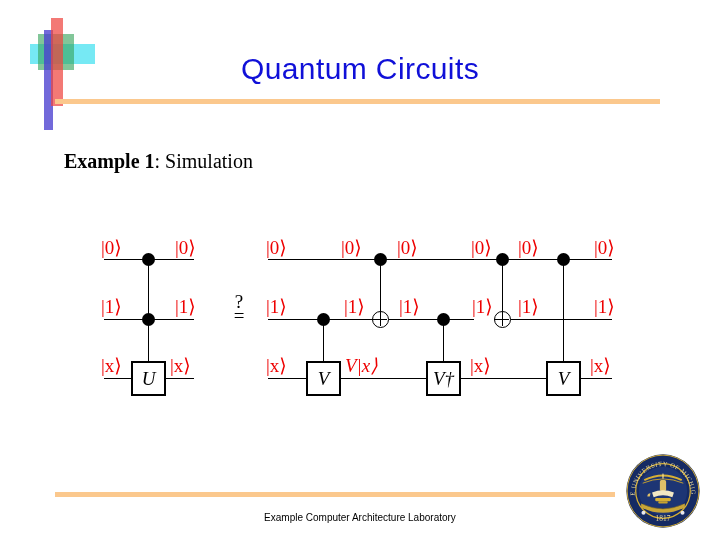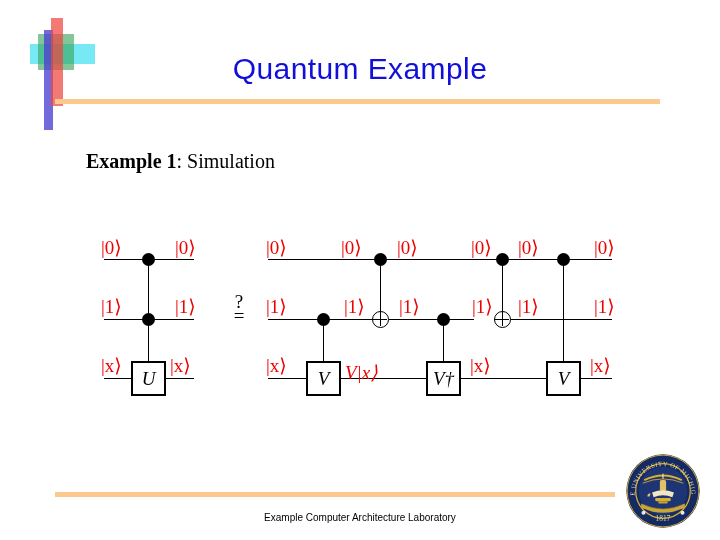--- a/index.html
+++ b/index.html
@@ -98,21 +98,21 @@
   }
   .rule-bottom {
     left: 55px;
     top: 492px;
     width: 560px;
   }
 
   
   .subhead {
     position: absolute;
-    left: 86px;
+    left: 64px;
     top: 150px;
     font-family: "Liberation Serif", serif;
     font-size: 20px;
     color: #000000;
     white-space: nowrap;
   }
   .subhead .lead { font-weight: bold; }
 
   
   .circuit-area {
@@ -228,21 +228,21 @@
 
 <div class="slide">
 
   <div class="logo-mark">
     <div class="logo-bar-cyan"></div>
     <div class="logo-sq-green"></div>
     <div class="logo-bar-blue"></div>
     <div class="logo-bar-red"></div>
   </div>
 
-  <div class="slide-title">Quantum Example</div>
+  <div class="slide-title">Quantum Circuits</div>
   <div class="rule rule-top"></div>
 
   <div class="subhead">
     <span class="lead">Example 1</span><span class="rest">: Simulation</span>
   </div>
 
   <div class="circuit-area">
 
     <div class="wire" style="left:104px; top:259px; width:90px;"></div>
 
@@ -309,21 +309,21 @@
     <div class="ket" style="left:594px; top:238px;">|0⟩</div>
 
     <div class="ket" style="left:266px; top:297px;">|1⟩</div>
     <div class="ket" style="left:344px; top:297px;">|1⟩</div>
     <div class="ket" style="left:399px; top:297px;">|1⟩</div>
     <div class="ket" style="left:472px; top:297px;">|1⟩</div>
     <div class="ket" style="left:518px; top:297px;">|1⟩</div>
     <div class="ket" style="left:594px; top:297px;">|1⟩</div>
 
     <div class="ket" style="left:266px; top:356px;">|x⟩</div>
-    <div class="ket v-ital" style="left:345px; top:356px; font-style:italic;margin-top:7px;">V|x⟩</div>
+    <div class="ket v-ital" style="left:345px; top:356px; font-style:italic;">V|x⟩</div>
     <div class="ket" style="left:470px; top:356px;">|x⟩</div>
     <div class="ket" style="left:590px; top:356px;">|x⟩</div>
 
   </div>
 
   <div class="rule rule-bottom"></div>
   <div class="footer-text">Example Computer Architecture Laboratory</div>
 
   <div class="seal">
     <svg viewBox="0 0 100 100" width="78" height="78" aria-hidden="true">

